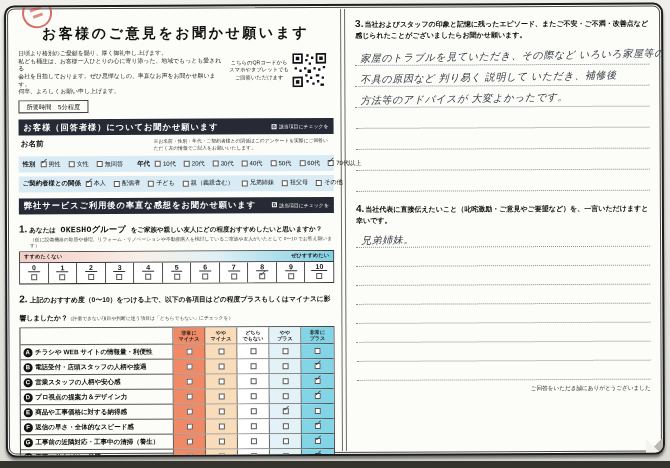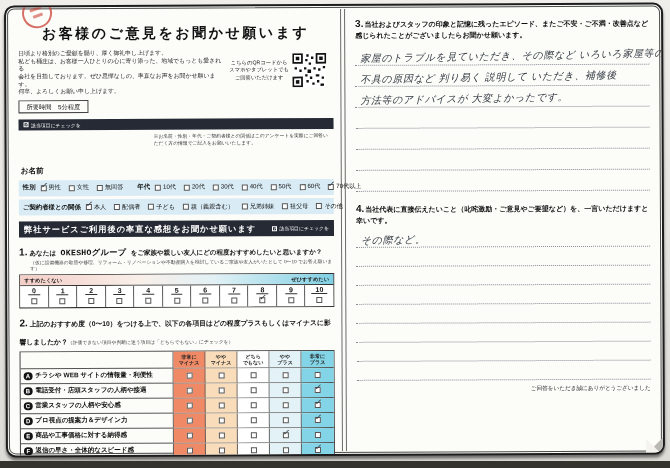--- a/index.html
+++ b/index.html
@@ -35,21 +35,21 @@
   svg.qr { width:34px; height:34px; flex:none; }
 
   .bar { background:var(--bar_bg,#252a34); color:#fff; display:flex; justify-content:space-between;
          align-items:center; padding:2.5px 5px; margin:6px 0 3px; }
   .bar-title { font-size:8.2px; font-weight:bold; letter-spacing:1px; white-space:nowrap; }
   .bar-badge { font-size:4.9px; display:inline-flex; align-items:center; gap:2.5px; flex:none; }
   .badge-cb { width:5px; height:5px; border:1px solid #fff; position:relative; display:inline-block; }
   .badge-cb::after { content:"✓"; color:#fff; font-size:6px; position:absolute; top:-3px; left:0; }
 
   .name-row { display:flex; align-items:flex-start; margin:4px 2px 3px; }
-  .name-label { font-size:7.6px; font-weight:bold; color:#111;margin-top:32px; }
+  .name-label { font-size:7.6px; font-weight:bold; color:#111; }
   .name-note { margin-left:auto; width:178px; font-size:4.8px; line-height:1.4; color:#333; }
 
   .strip { background:var(--strip_bg,#d9ecf5); padding:3.5px 4px; margin:3.5px 0; display:flex;
            align-items:center; gap:5px; font-size:6.1px; flex-wrap:nowrap; white-space:nowrap; }
   .strip-label { font-weight:bold; font-size:6.4px; flex:none; color:#111; }
   .opt { display:inline-flex; align-items:center; gap:2px; margin-right:3px; }
   .opt-label { color:#111; }
   .cb { width:6px; height:6px; border:1px solid #555; display:inline-block; position:relative; background:#fff; flex:none; }
   .cb.checked::after { content:"✓"; position:absolute; left:-1px; top:-6px; font-size:9px; color:#3d4147; transform:rotate(8deg); }
 
@@ -157,20 +157,21 @@
               <rect x="12" y="23" width="2" height="2"></rect>
                   <rect x="17" y="25" width="2" height="2"></rect>
                   <rect x="21" y="23" width="2" height="2"></rect>
               <rect x="24" y="26" width="3" height="2"></rect>
             </g>
           </svg>
         </div>
       </div>
 
       <div class="bar">
+        <span class="bar-title">お客様（回答者様）についてお聞かせ願います</span>
         <span class="bar-badge">
           <span class="badge-cb"></span>
           <span>該当項目にチェックを</span>
         </span>
       </div>
 
       <div class="name-row">
         <span class="name-label">お名前</span>
         <span class="name-note">※お名前・性別・年代・ご契約者様との関係はこのアンケートを実際にご回答いただく方の情報でご記入をお願いいたします。</span>
       </div>
@@ -530,21 +531,21 @@
         <div class="wline"></div>
         <div class="wline"></div>
       </div>
 
       <div class="q4block">
         <div class="rq">
           <span class="rqnum">4.</span><span>当社代表に直接伝えたいこと（叱咤激励・ご意見やご要望など）を、一言いただけますと幸いです。</span>
         </div>
         <div class="wlines">
           <div class="wline short">
-                <span class="hand">その際など。</span>
+                <span class="hand">兄弟姉妹。</span>
               </div>
           <div class="wline short"></div>
           <div class="wline short"></div>
           <div class="wline short"></div>
           <div class="wline short"></div>
           <div class="wline short"></div>
           <div class="wline short"></div>
           <div class="wline short"></div>
         </div>
       </div>

